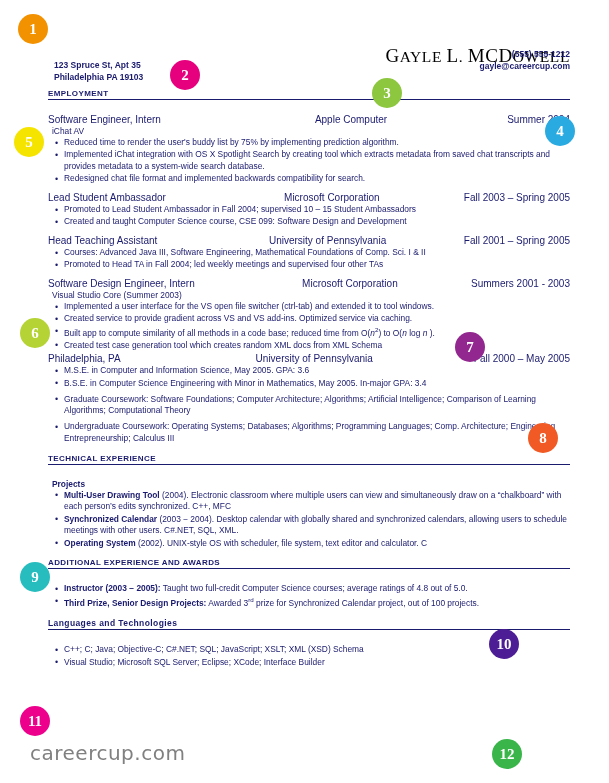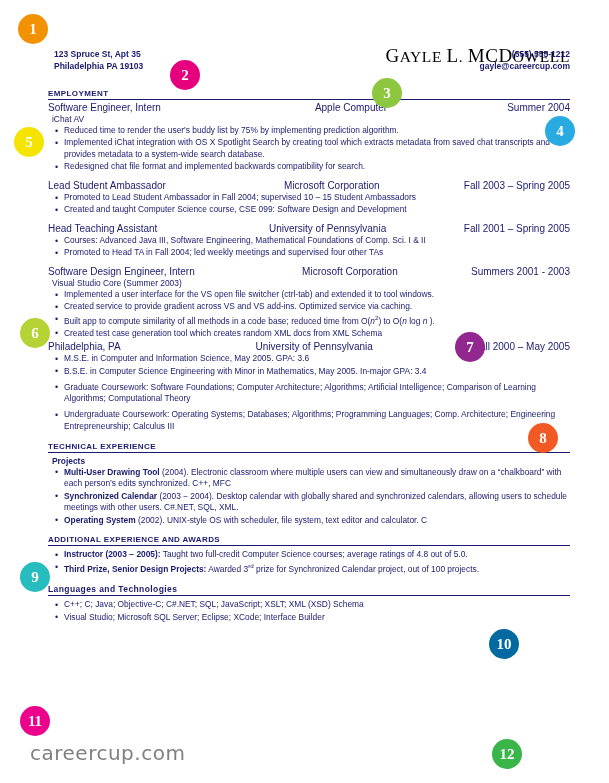--- a/index.html
+++ b/index.html
@@ -27,21 +27,21 @@
     width: 522px;
   }
 
   
   .hdr {
     position: relative;
     height: 40px;
   }
   .hdr-left {
     position: absolute;
-    left: 6px; top: 8px;
+    left: 6px; top: 19px;
     font-size: 8.5px;
     line-height: 1.45;
     color: #1a1a6e;
     font-weight: bold;
   }
   .hdr-right {
     position: absolute;
     right: 0; top: 8px;
     font-size: 8.5px;
     line-height: 1.45;
@@ -64,21 +64,21 @@
 
   
   .section-title {
     font-size: 8px;
     font-weight: bold;
     letter-spacing: 0.4px;
     color: #1a1a6e;
     border-bottom: 1.3px solid #1a1a6e;
     padding-bottom: 1px;
     margin-top: 9px;
-    margin-bottom: 2px;
+    margin-bottom: 14px;
     text-transform: uppercase;
   }
   .section-title.mixed { text-transform: none; font-size: 8.5px; }
 
   .job-row {
     display: flex;
     justify-content: space-between;
     font-size: 10px;
     font-weight: normal;
     color: #1a1a6e;
@@ -252,17 +252,17 @@
 
   <div class="marker" id="m0" style="left: 18px; top: 14px; background: rgb(243, 146, 0);">1</div>
   <div class="marker" id="m1" style="left: 170px; top: 60px; background: rgb(230, 0, 126);">2</div>
   <div class="marker" id="m2" style="left: 372px; top: 78px; background: rgb(141, 198, 63);">3</div>
   <div class="marker" id="m3" style="left: 545px; top: 116px; background: rgb(41, 171, 226);">4</div>
   <div class="marker" id="m4" style="left: 14px; top: 127px; background: rgb(245, 228, 0);">5</div>
   <div class="marker" id="m5" style="left: 20px; top: 318px; background: rgb(181, 211, 52);">6</div>
   <div class="marker" id="m6" style="left: 455px; top: 332px; background: rgb(146, 39, 143);">7</div>
   <div class="marker" id="m7" style="left: 528px; top: 423px; background: rgb(241, 90, 36);">8</div>
   <div class="marker" id="m8" style="left: 20px; top: 562px; background: rgb(39, 189, 190);">9</div>
-  <div class="marker" id="m9" style="left: 489px; top: 629px; background: #0369a1;">10</div>
+  <div class="marker" id="m9" style="left: 489px; top: 629px; background: #4c1d95;">10</div>
   <div class="marker" id="m10" style="left: 20px; top: 706px; background: rgb(236, 0, 140);">11</div>
   <div class="marker" id="m11" style="left: 492px; top: 739px; background: rgb(57, 181, 74);">12</div>
 
 </div>
 
 </body></html>

